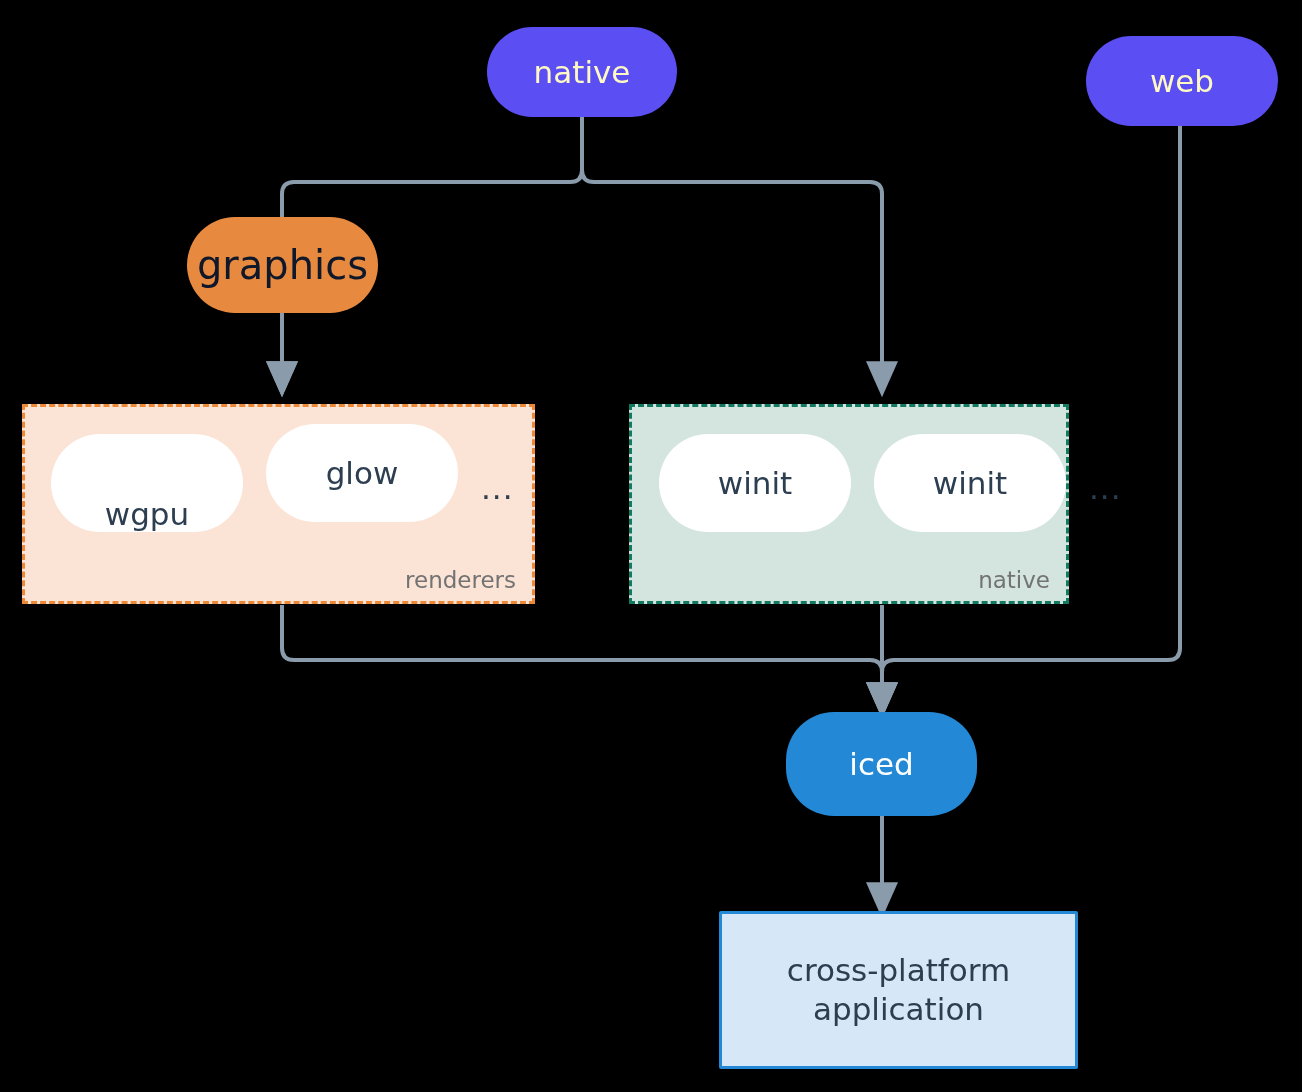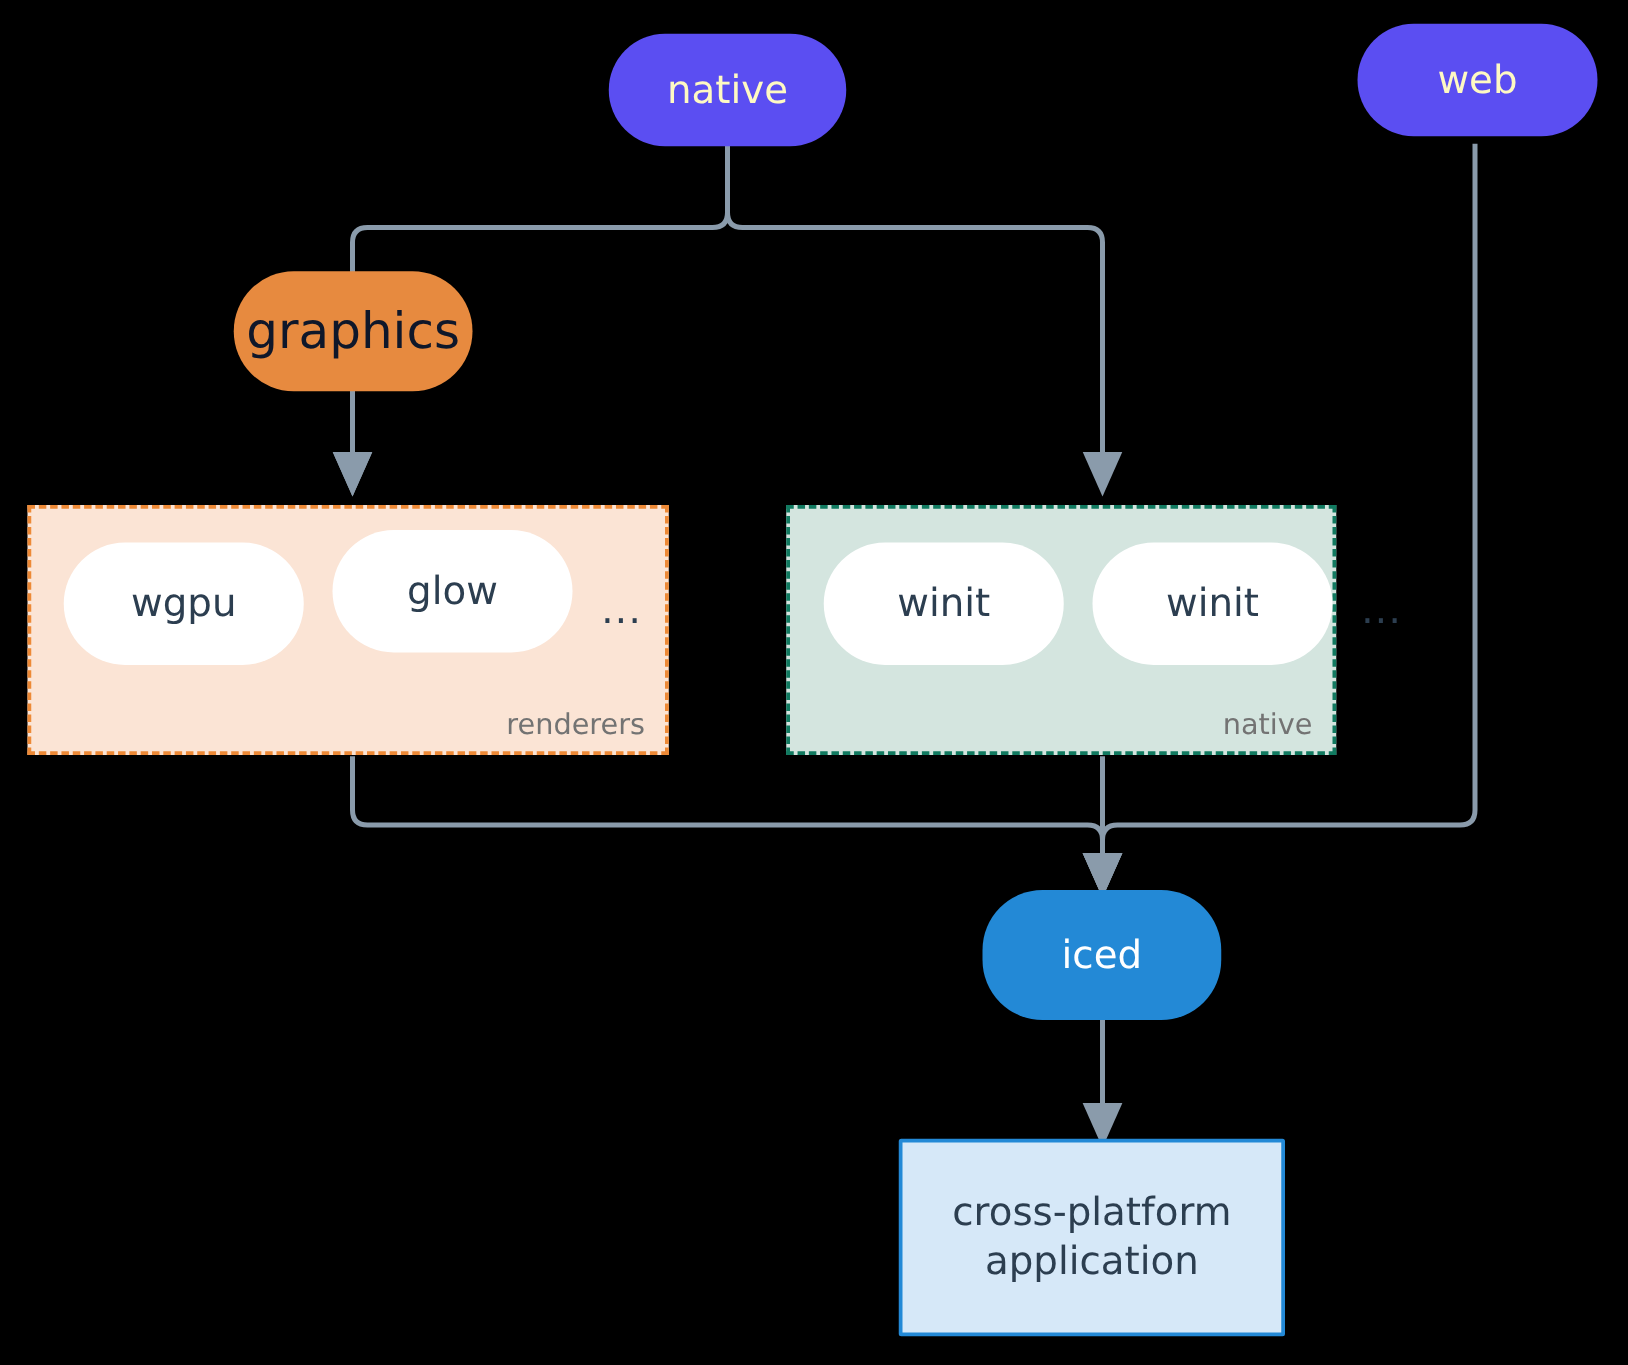--- a/index.html
+++ b/index.html
@@ -135,31 +135,31 @@
 
     <path d="M1180,115 L1180,648 Q1180,660 1168,660 L894,660 Q882,660 882,672 L882,703" fill="none" stroke="#8a9bab" stroke-width="4" marker-end="url(#arrow)"></path>
 
     <path d="M882,800 L882,903" fill="none" stroke="#8a9bab" stroke-width="4" marker-end="url(#arrow)"></path>
   </svg>
 
   <div class="node node-native" style="left:487px; top:27px; width:190px; height:90px;">
     <span>native</span>
   </div>
 
-  <div class="node node-web" style="left:1086px; top:19px; width:192px; height:90px;">
+  <div class="node node-web" style="left:1086px; top:36px; width:192px; height:90px;">
     <span>web</span>
   </div>
 
   <div class="node node-graphics" style="left:187px; top:217px; width:191px; height:96px;">
     <span>graphics</span>
   </div>
 
   <div class="subgraph subgraph-renderers" style="left:22px; top:404px; width:513px; height:200px;">
 
-    <div class="leaf" style="left:26px; top:27px; width:192px; height:98px;">
+    <div class="leaf" style="left:26px; top:27px; width:192px; height:98px;align-items:flex-end;">
       <span>wgpu</span>
     </div>
 
     <div class="leaf" style="left:241px; top:17px; width:192px; height:98px;">
       <span>glow</span>
     </div>
 
     <div class="ellipsis" style="left:456px; top:66px;">...</div>
 
     <div class="subgraph-label">renderers</div>
@@ -177,18 +177,18 @@
 
     <div class="ellipsis" style="left:457px; top:66px;">...</div>
 
     <div class="subgraph-label">native</div>
   </div>
 
   <div class="node node-iced" style="left:786px; top:712px; width:191px; height:104px;">
     <span>iced</span>
   </div>
 
-  <div class="node node-app" style="left:719px; top:911px; width:309px; height:158px;">
+  <div class="node node-app" style="left:719px; top:911px; width:359px; height:158px;">
     <span>cross-platform</span>
     <span>application</span>
   </div>
 
 </div>
 
 </body></html>

